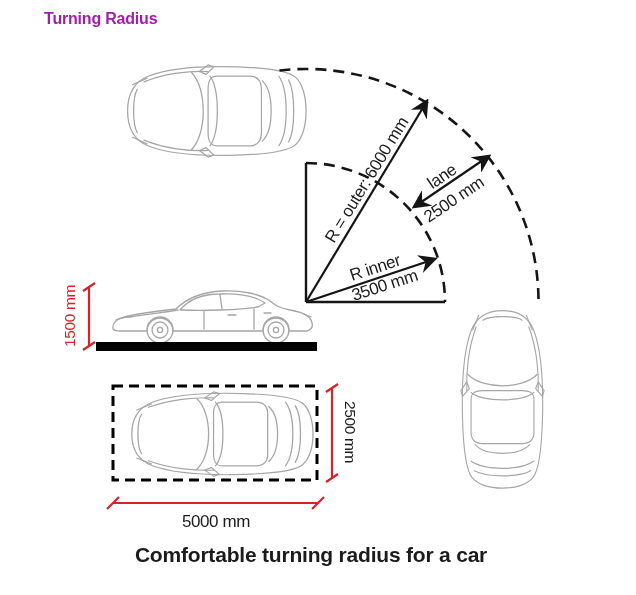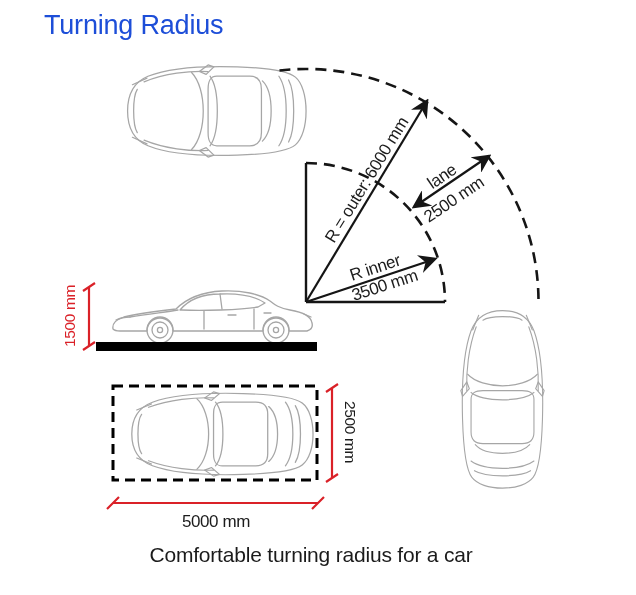--- a/index.html
+++ b/index.html
@@ -1,23 +1,23 @@
 <!DOCTYPE html>
 <html><head>
 <meta charset="utf-8">
 <style>
   html,body{margin:0;padding:0;background:#ffffff;}
   body{width:636px;height:595px;position:relative;font-family:"Liberation Sans",sans-serif;overflow:hidden;}
   .page-title{
     position:absolute;left:44px;top:10px;
-    font-size:27px;font-weight:400;color:#1d4ed8;letter-spacing:-0.2px;
+    font-size:16px;font-weight:700;color:#a21caf;letter-spacing:-0.2px;
   }
   .caption{
     position:absolute;left:0;top:543px;width:622px;text-align:center;
-    font-size:21px;font-weight:400;color:#1b1b1b;letter-spacing:-0.2px;
+    font-size:21px;font-weight:700;color:#1b1b1b;letter-spacing:-0.2px;
   }
   svg{position:absolute;left:0;top:0;}
   .car{stroke:#a6a6a6;stroke-width:1.3;fill:none;stroke-linecap:round;stroke-linejoin:round;}
   .blk{stroke:#151515;fill:none;}
   .arc{stroke-width:2.6;stroke-dasharray:11 7;}
   .boundary{stroke-width:2.4;}
   .arrow{stroke-width:2.2;}
   .red{stroke:#da2128;stroke-width:2.2;fill:none;}
   .lbl{font-family:"Liberation Sans",sans-serif;font-size:17px;fill:#1c1c1c;letter-spacing:-0.4px;}
   .lbl-sm{font-family:"Liberation Sans",sans-serif;font-size:15.5px;letter-spacing:-0.4px;fill:#1c1c1c;}

